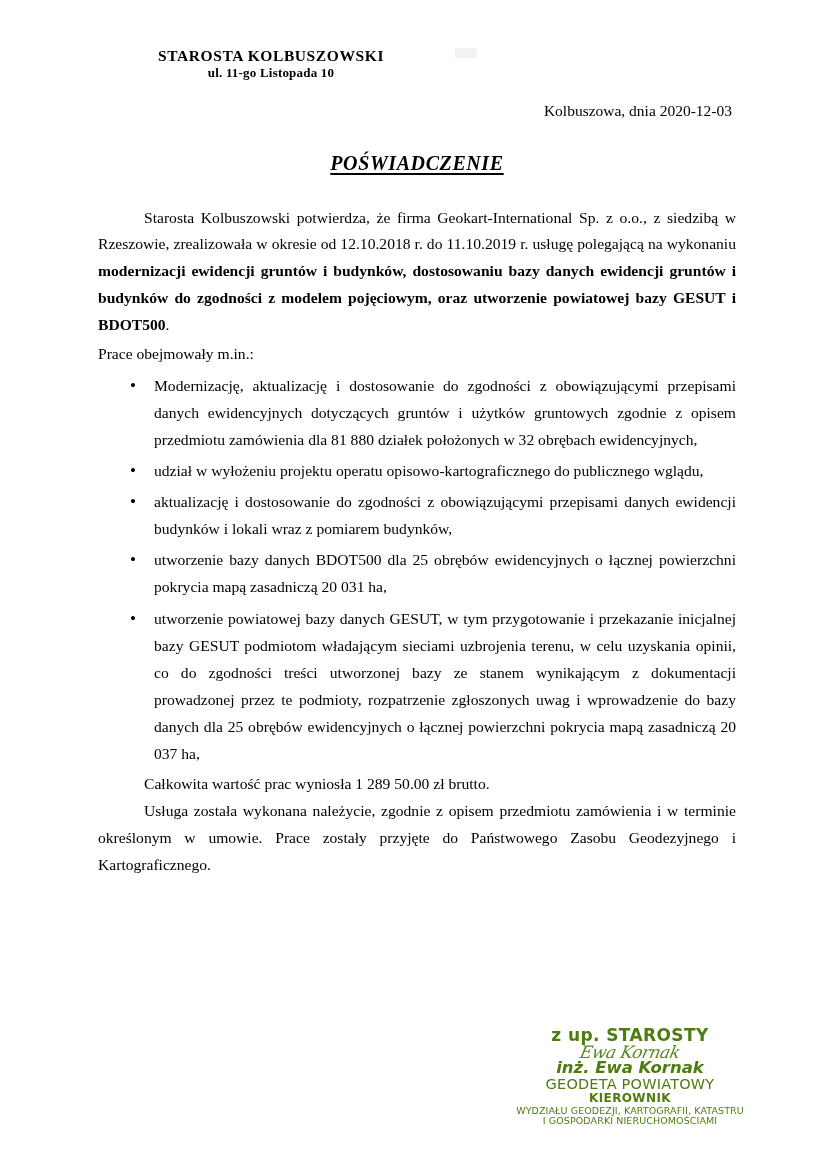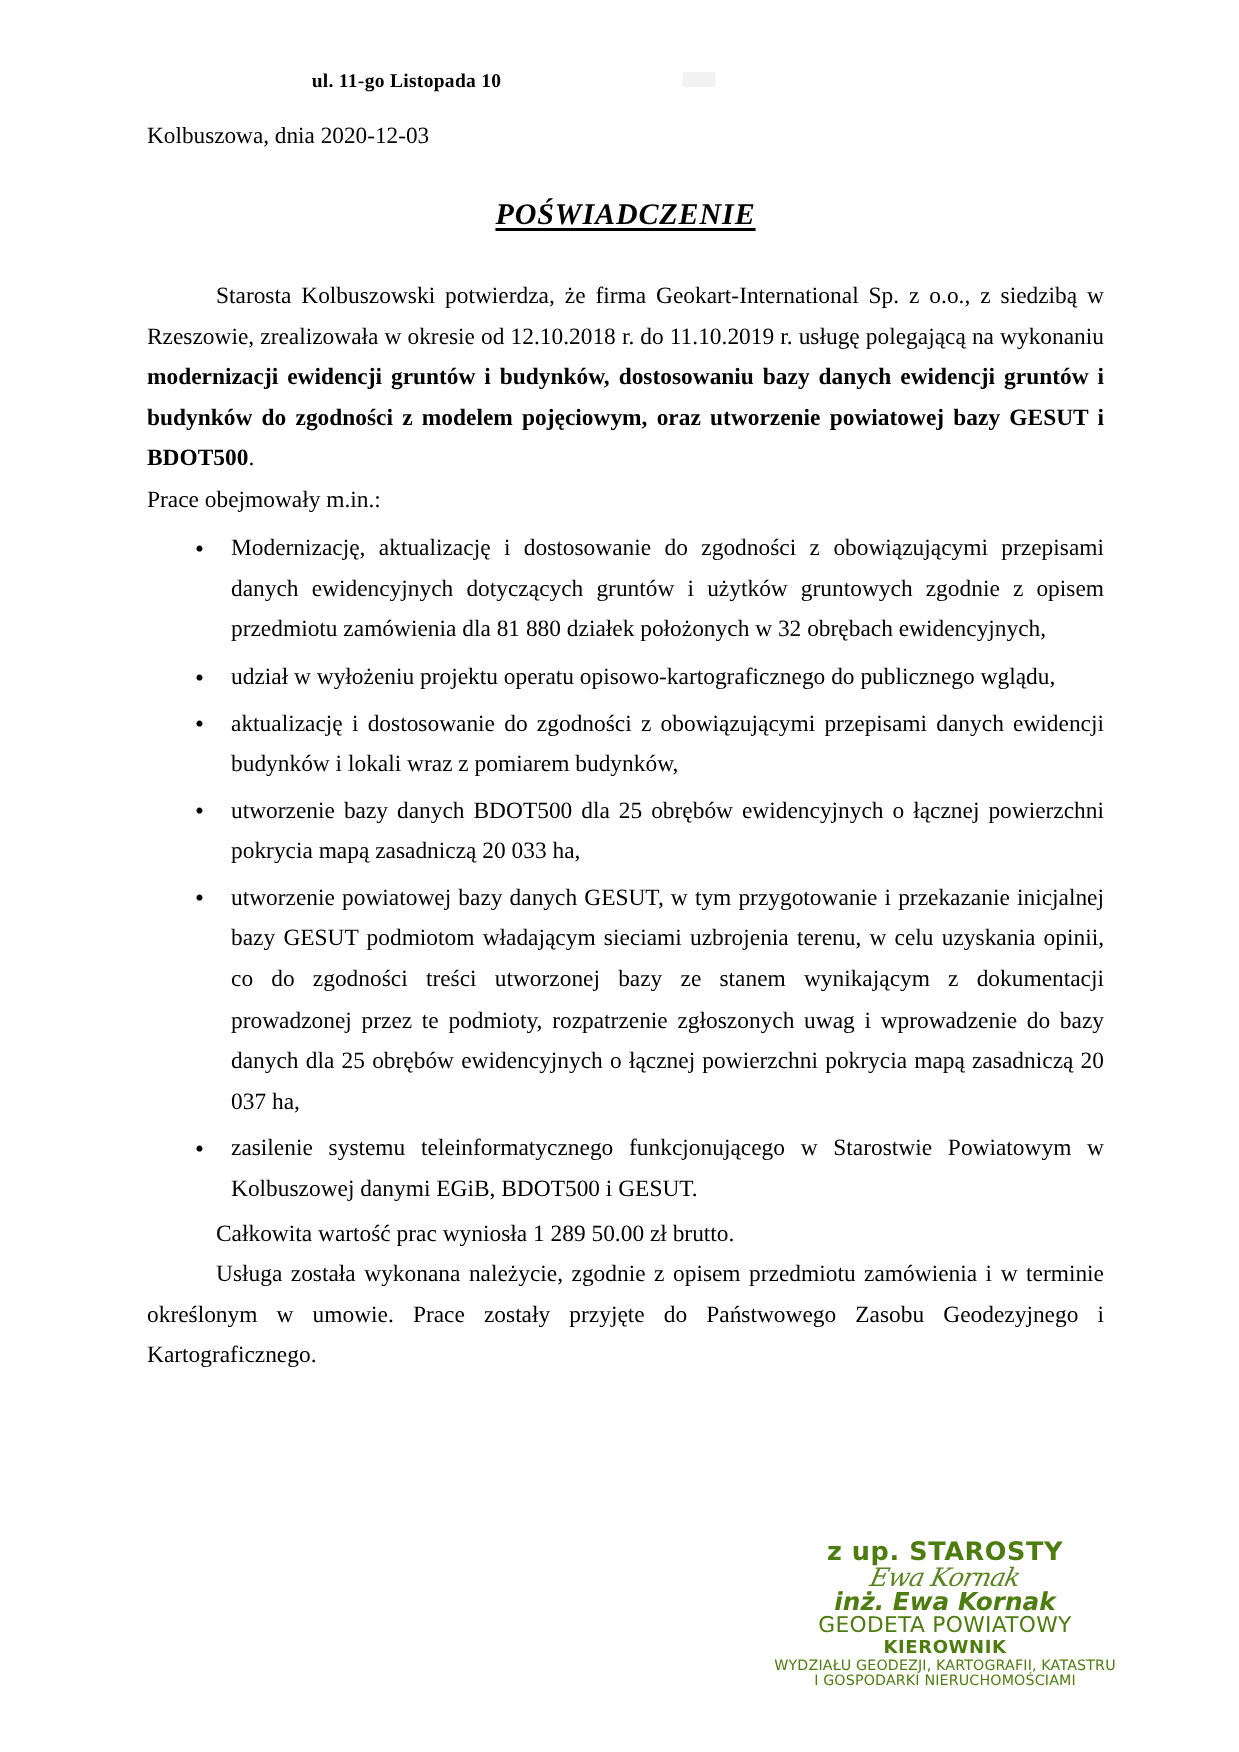--- a/index.html
+++ b/index.html
@@ -38,20 +38,21 @@
     white-space: nowrap;
   }
   .letterhead .line1 { letter-spacing: 0.6px; }
   .letterhead .line2,
   .letterhead .line3 { font-size: 13px; }
   .letterhead .line3 { text-align: left; padding-left: 52px; }
   .letterhead .line2 { text-align: center; }
 
   .place-date {
     margin-top: 20px;
+    text-align: right;
     font-size: 15.5px;
     padding-right: 4px;
   }
 
   .doc-title {
     margin-top: 32px;
     text-align: center;
     font-weight: bold;
     font-style: italic;
     font-size: 20px;
@@ -164,40 +165,40 @@
   }
 </style>
 </head>
 <body>
 
 <div class="page">
 
   <div class="faint-mark"></div>
 
   <div class="letterhead">
+    <div class="line line1">STAROSTA KOLBUSZOWSKI</div>
     <div class="line line2">ul. 11-go Listopada 10</div>
   </div>
 
   <div class="place-date">Kolbuszowa, dnia 2020-12-03</div>
 
   <div class="doc-title">POŚWIADCZENIE</div>
 
   <div class="body">
 
     <p class="just indent"><span>Starosta Kolbuszowski potwierdza, że firma Geokart-International Sp. z o.o., z siedzibą w Rzeszowie, zrealizowała w okresie od 12.10.2018 r. do 11.10.2019 r. usługę polegającą na wykonaniu </span><span class="b">modernizacji ewidencji gruntów i budynków, dostosowaniu bazy danych ewidencji gruntów i budynków do zgodności z modelem pojęciowym, oraz utworzenie powiatowej bazy GESUT i BDOT500</span><span>.</span></p>
 
     <div class="subhead">Prace obejmowały m.in.:</div>
 
     <ul class="items">
       <li>Modernizację, aktualizację i dostosowanie do zgodności z obowiązującymi przepisami danych ewidencyjnych dotyczących gruntów i użytków gruntowych zgodnie z opisem przedmiotu zamówienia dla 81 880 działek położonych w 32 obrębach ewidencyjnych,</li>
       <li>udział w wyłożeniu projektu operatu opisowo-kartograficznego do publicznego wglądu,</li>
       <li>aktualizację i dostosowanie do zgodności z obowiązującymi przepisami danych ewidencji budynków i lokali wraz z pomiarem budynków,</li>
-      <li>utworzenie bazy danych BDOT500 dla 25 obrębów ewidencyjnych o łącznej powierzchni pokrycia mapą zasadniczą 20 033 ha,</li>
+      <li>utworzenie bazy danych BDOT500 dla 25 obrębów ewidencyjnych o łącznej powierzchni pokrycia mapą zasadniczą 20 031 ha,</li>
       <li>utworzenie powiatowej bazy danych GESUT, w tym przygotowanie i przekazanie inicjalnej bazy GESUT podmiotom władającym sieciami uzbrojenia terenu, w celu uzyskania opinii, co do zgodności treści utworzonej bazy ze stanem wynikającym z dokumentacji prowadzonej przez te podmioty, rozpatrzenie zgłoszonych uwag i wprowadzenie do bazy danych dla 25 obrębów ewidencyjnych o łącznej powierzchni pokrycia mapą zasadniczą 20 037 ha,</li>
-      <li>zasilenie systemu teleinformatycznego funkcjonującego w Starostwie Powiatowym w Kolbuszowej danymi EGiB, BDOT500 i GESUT.</li>
     </ul>
 
     <div class="tail">
       <p class="total-line">Całkowita wartość prac wyniosła 1 289 50.00 zł brutto.</p>
       <p class="just indent">Usługa została wykonana należycie, zgodnie z opisem przedmiotu zamówienia i w terminie określonym w umowie. Prace zostały przyjęte do Państwowego Zasobu Geodezyjnego i Kartograficznego.</p>
     </div>
 
   </div>
 
   <div class="signature">

